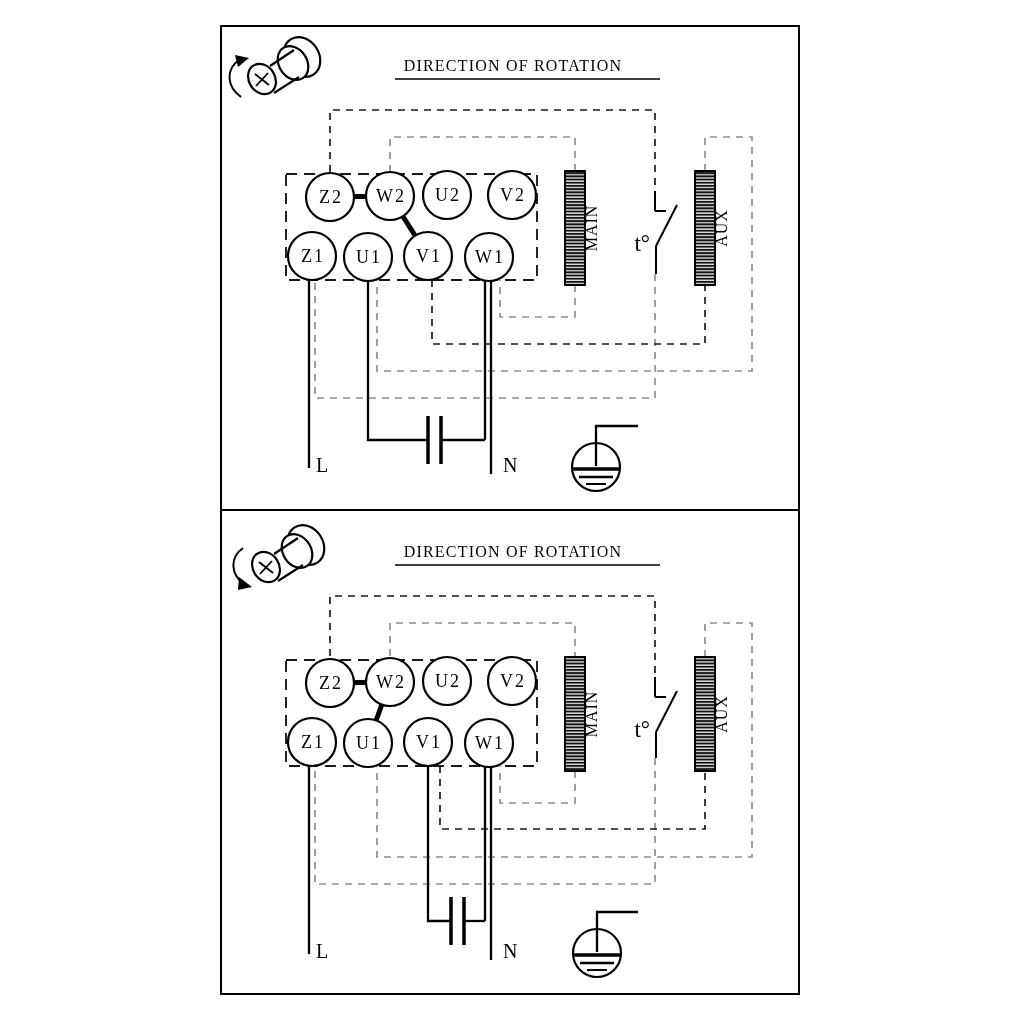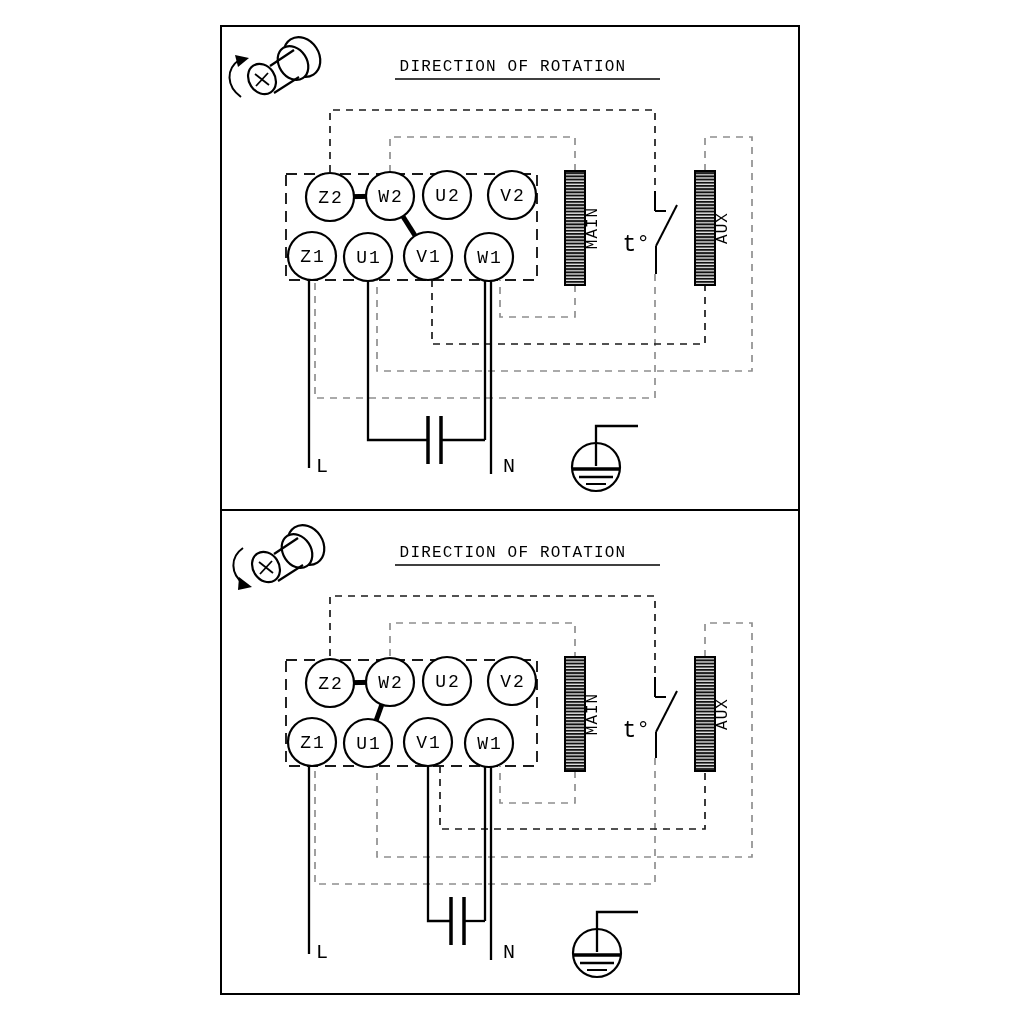--- a/index.html
+++ b/index.html
@@ -1,17 +1,17 @@
 <!DOCTYPE html>
 <html><head>
 <meta charset="utf-8">
 <style>
   html,body{margin:0;padding:0;background:#ffffff;}
   .canvas{position:relative;width:1024px;height:1024px;background:#ffffff;overflow:hidden;
-          font-family:Liberation Mono, monospace;}
+          font-family:Liberation Serif, serif;}
   .panel{position:absolute;left:220px;width:580px;height:486px;}
   #panel1{top:25px;}
   #panel2{top:509px;}
   svg{display:block;}
   text{fill:#000;}
   .title-text{font-size:16px;letter-spacing:1.2px;}
   .term-label{font-size:18px;letter-spacing:2px;}
   .wind-label{font-size:16px;letter-spacing:1px;}
   .supply-label{font-size:20px;}
   .therm-label{font-size:23px;}

